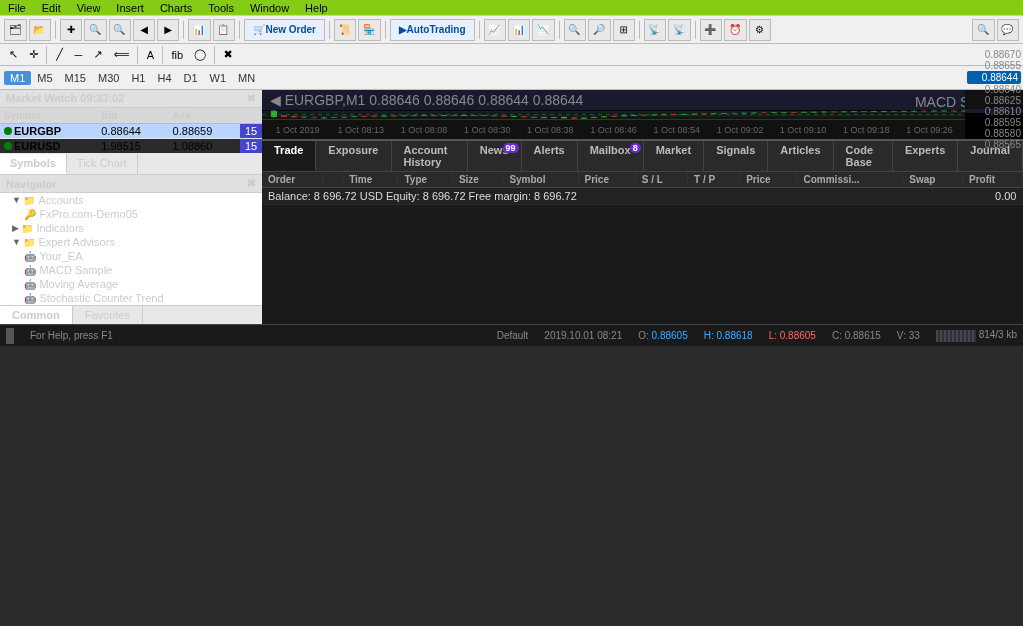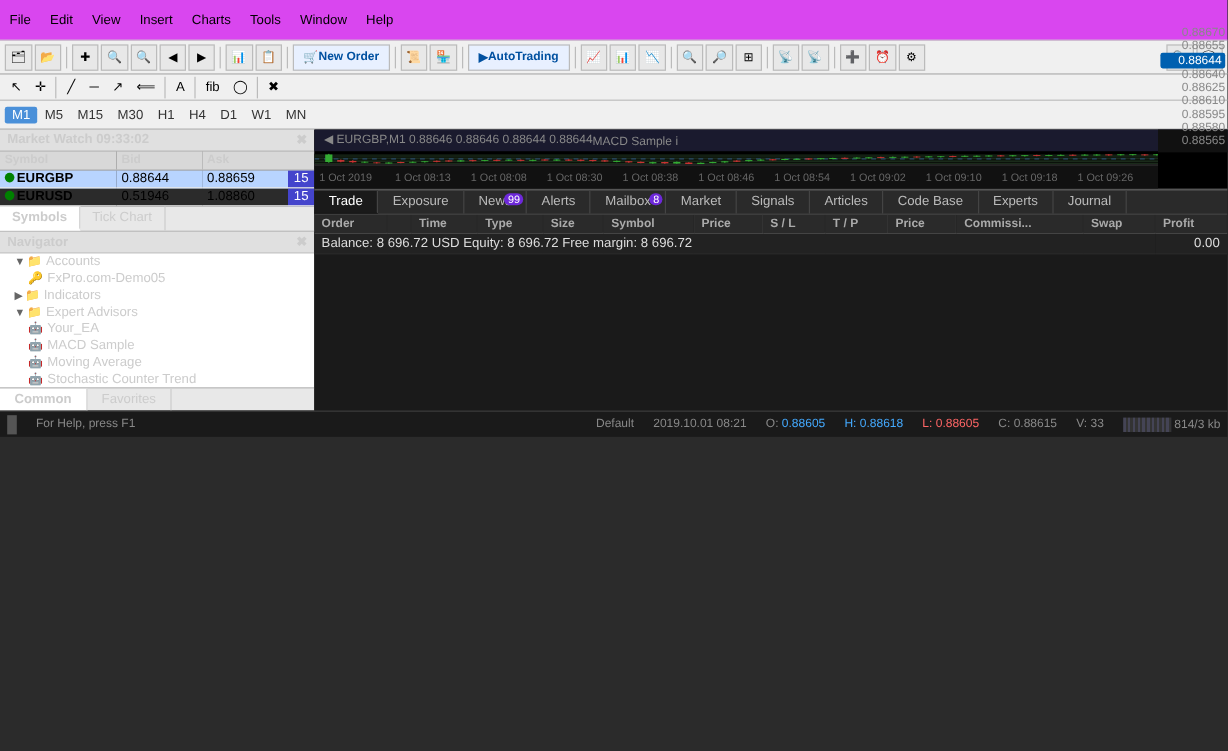--- a/index.html
+++ b/index.html
@@ -1,19 +1,19 @@
 <!DOCTYPE html>
 <html><head>
   <meta charset="utf-8">
   <style>
     * { margin: 0; padding: 0; box-sizing: border-box; }
     body { font-family: 'Segoe UI', Tahoma, Geneva, Verdana, sans-serif; font-size: 11px; background: #2b2b2b; color: #ccc; overflow: hidden; width: 1023px; height: 626px; }
 
     
-    #menu-bar { background: #d946ef; color: #000; display: flex; align-items: center; height: 34px; border-bottom: 1px solid #ccc; }
+    #menu-bar { background: #84cc16; color: #000; display: flex; align-items: center; height: 16px; border-bottom: 1px solid #ccc; }
     #menu-bar span { padding: 0 8px; cursor: pointer; font-size: 11px; }
 
     
     .toolbar { background: #f0f0f0; border-bottom: 1px solid #bbb; display: flex; align-items: center; height: 28px; padding: 2px 4px; gap: 2px; }
     .toolbar-btn { background: #e8e8e8; border: 1px solid #bbb; padding: 2px 4px; cursor: pointer; font-size: 10px; display: flex; align-items: center; justify-content: center; min-width: 22px; height: 22px; }
     .toolbar-separator { width: 1px; background: #bbb; height: 18px; margin: 0 2px; }
     .toolbar-btn.accent { background: #e8f0ff; color: #0050a0; font-weight: bold; padding: 2px 8px; }
 
     
     .tf-bar { background: #f0f0f0; border-bottom: 1px solid #bbb; display: flex; align-items: center; height: 24px; padding: 2px 4px; }
@@ -49,31 +49,31 @@
     .nav-triangle { font-size: 9px; margin-right: 2px; color: #666; }
     .folder-icon { color: #d4a000; }
 
     
     #nav-tabs { display: flex; background: #e8e8e8; border-top: 1px solid #ccc; }
     .nav-tab { padding: 3px 12px; font-size: 11px; cursor: pointer; border-right: 1px solid #ccc; }
     .nav-tab.active { background: white; font-weight: bold; }
 
     
     #chart-area { flex: 1; background: #000; display: flex; flex-direction: column; position: relative; }
-    #chart-header { background: #1a1a2e; padding: 2px 8px; font-size: 10px; color: #888; display: flex; }
-    #chart-price-axis { position: absolute; right: 0; top: 0; bottom: 30px; width: 58px; background: #111; display: flex; flex-direction: column; justify-content: flex-end; padding: 4px 2px; }
+    #chart-header { background: #1a1a2e; padding: 2px 8px; font-size: 14px; color: #888; display: flex; justify-content: space-between; }
+    #chart-price-axis { position: absolute; right: 0; top: 0; bottom: 30px; width: 58px; background: #111; display: flex; flex-direction: column; justify-content: center; padding: 4px 2px; }
     .price-label { font-size: 10px; color: #888; text-align: right; }
     .price-label.current { background: #0060b0; color: white; padding: 1px 3px; border-radius: 2px; }
     #chart-time-axis { background: #111; height: 20px; display: flex; align-items: center; padding: 0 4px; border-top: 1px solid #333; }
-    .time-label { font-size: 9px; color: #666; flex: 1; }
+    .time-label { font-size: 9px; color: #666; flex: 1; text-align: center; }
 
     
     #terminal-area { height: 185px; background: #1a1a1a; border-top: 2px solid #555; display: flex; flex-direction: column; }
     #terminal-tabs { display: flex; background: #2a2a2a; border-bottom: 1px solid #444; }
-    .term-tab { padding: 3px 12px; font-size: 11px; cursor: pointer; color: #bbb; border-right: 1px solid #444; position: relative; }
+    .term-tab { padding: 3px 12px; font-size: 11px; cursor: pointer; color: #bbb; border-right: 1px solid #444; position: relative; font-weight: bold; }
     .term-tab.active { background: #1a1a1a; color: white; border-bottom: 1px solid #1a1a1a; }
     .term-tab .badge { background: #6d28d9; color: white; font-size: 9px; border-radius: 8px; padding: 0 3px; position: absolute; top: 2px; right: 2px; }
     #terminal-content { flex: 1; overflow: hidden; }
     #terminal-table { width: 100%; border-collapse: collapse; }
     #terminal-table th { background: #2a2a2a; color: #aaa; font-size: 10px; padding: 2px 6px; text-align: left; border-bottom: 1px solid #444; border-right: 1px solid #333; position: sticky; top: 0; margin-top: 12px; }
     #terminal-table td { padding: 2px 6px; color: #bbb; font-size: 11px; border-bottom: 1px solid #2a2a2a; }
     #balance-row { color: #ddd; background: #222; }
 
     
     #status-bar { background: #1a1a1a; border-top: 1px solid #444; height: 22px; display: flex; align-items: center; padding: 0 6px; font-size: 10px; color: #888; gap: 16px; }
@@ -193,21 +193,21 @@
       <span class="dot-green"></span>EURGBP
     </td>
     <td class="mw-bid">0.88644</td>
     <td class="mw-ask">0.88659</td>
     <td class="mw-spread">15</td>
   </tr>
             <tr>
     <td class="mw-symbol">
       <span class="dot-green"></span>EURUSD
     </td>
-    <td class="mw-bid">0.51946</td>
+    <td class="mw-bid">1.98515</td>
     <td class="mw-ask">1.08860</td>
     <td class="mw-spread">15</td>
   </tr>
           </tbody>
       </table>
       <div id="mw-tabs">
         <div class="mw-tab active">Symbols</div>
         <div class="mw-tab">Tick Chart</div>
       </div>
     </div>
@@ -531,20 +531,21 @@
         <span class="time-label">1 Oct 09:10</span>
         <span class="time-label">1 Oct 09:18</span>
         <span class="time-label">1 Oct 09:26</span>
       </div>
     </div>
 
     <div id="terminal-area">
       <div id="terminal-tabs">
         <div class="term-tab active">Trade</div>
         <div class="term-tab">Exposure</div>
+        <div class="term-tab">Account History</div>
         <div class="term-tab">
           <span>News</span><span class="badge">99</span>
         </div>
         <div class="term-tab">Alerts</div>
         <div class="term-tab">
           <span>Mailbox</span><span class="badge">8</span>
         </div>
         <div class="term-tab">Market</div>
         <div class="term-tab">Signals</div>
         <div class="term-tab">Articles</div>

